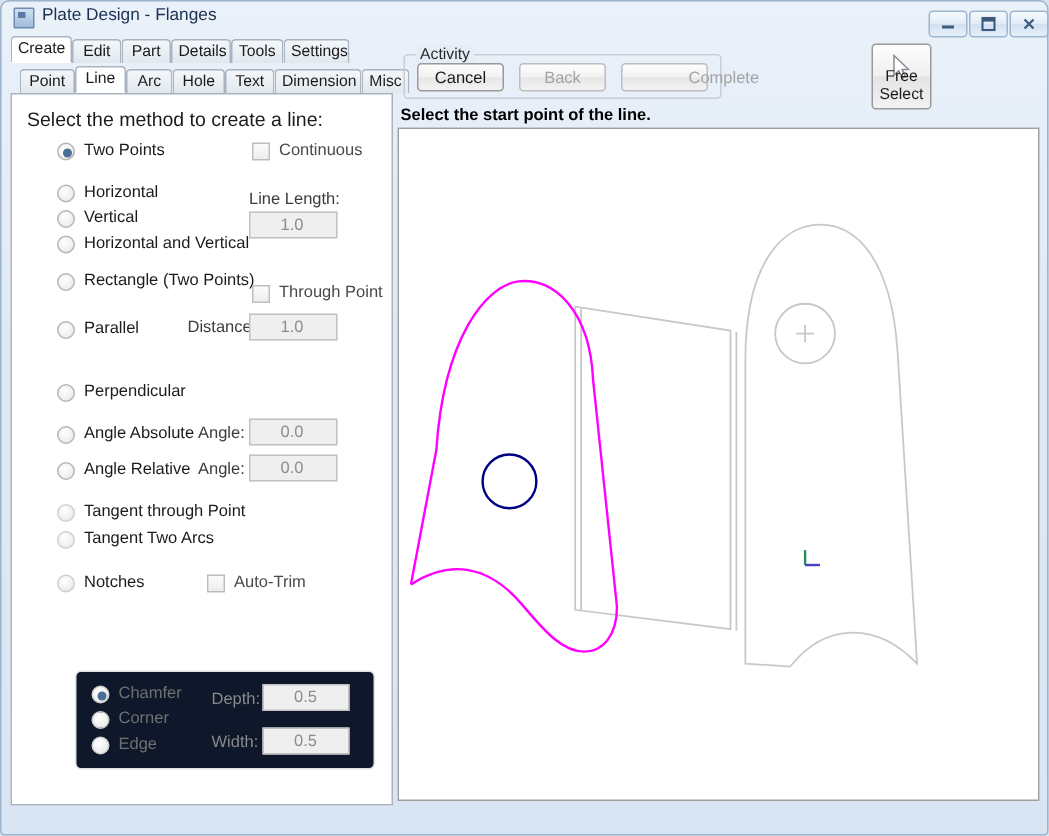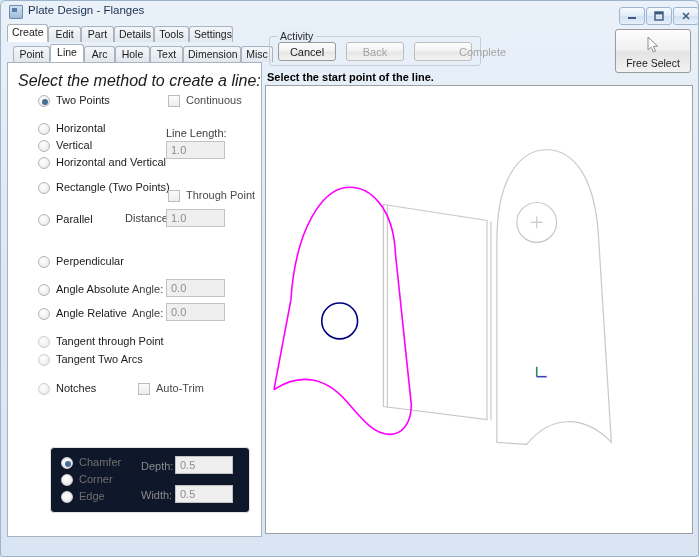--- a/index.html
+++ b/index.html
@@ -113,21 +113,21 @@
 
   
   #left-panel {
     position: absolute; left: 6px; top: 61px;
     width: 255px; height: 475px;
     background: #ffffff;
     border: 1px solid #a9b4c0;
   }
   #panel-heading {
     position: absolute; left: 10px; top: 9px;
-    font-size: 16px; color: #1b1b1b; font-style: italic;
+    font-size: 13px; color: #1b1b1b;
   }
 
   .radio-row { position: absolute; }
   .radio {
     position: absolute; left: 0; top: 0;
     width: 12px; height: 12px;
     border-radius: 50%;
     background: radial-gradient(circle at 40% 35%, #ffffff 0%, #f0f0f0 60%, #dcdcdc 100%);
     border: 1px solid #b5b5b5;
     cursor: pointer;
@@ -168,21 +168,21 @@
   }
   .fld-label.dim { color: #8a8a8a; }
   .textbox {
     position: absolute;
     height: 18px;
     background: #efefef;
     border: 1px solid #c2c2c2;
     font-size: 11px;
     color: #8d8d8d;
     line-height: 17px;
-    padding-left: 4px;
+    padding-left: 20px;
     cursor: text;
   }
 
   #notches-group {
     position: absolute; left: 42px; top: 384px;
     width: 200px; height: 66px;
     background: #0f172a;
     border: 1px solid #e2e2e2;
     border-radius: 4px;
   }
@@ -214,22 +214,22 @@
   }
   .std-btn.disabled { color: #a3a3a3; border-color: #bdbdbd; }
   .std-btn.green {
     background: #008000;
     border: 1px solid #7a7a7a;
     color: #dff0df;
     box-shadow: inset 0 0 0 1px #00a000;
   }
 
   #free-select-btn {
-    position: absolute; left: 614px; top: 28px;
-    width: 76px; height: 44px;
+    position: absolute; left: 580px; top: 28px;
+    width: 40px; height: 44px;
     background: linear-gradient(to bottom, #fdfdfd 0%, #f0f0f0 48%, #e4e4e4 52%, #f2f2f2 100%);
     border: 1px solid #9a9a9a;
     border-radius: 3px;
     cursor: pointer;
   }
   #free-select-label {
     position: absolute; left: 0; right: 0; bottom: 3px;
     text-align: center;
     font-size: 10.5px; color: #1b1b1b;
   }

